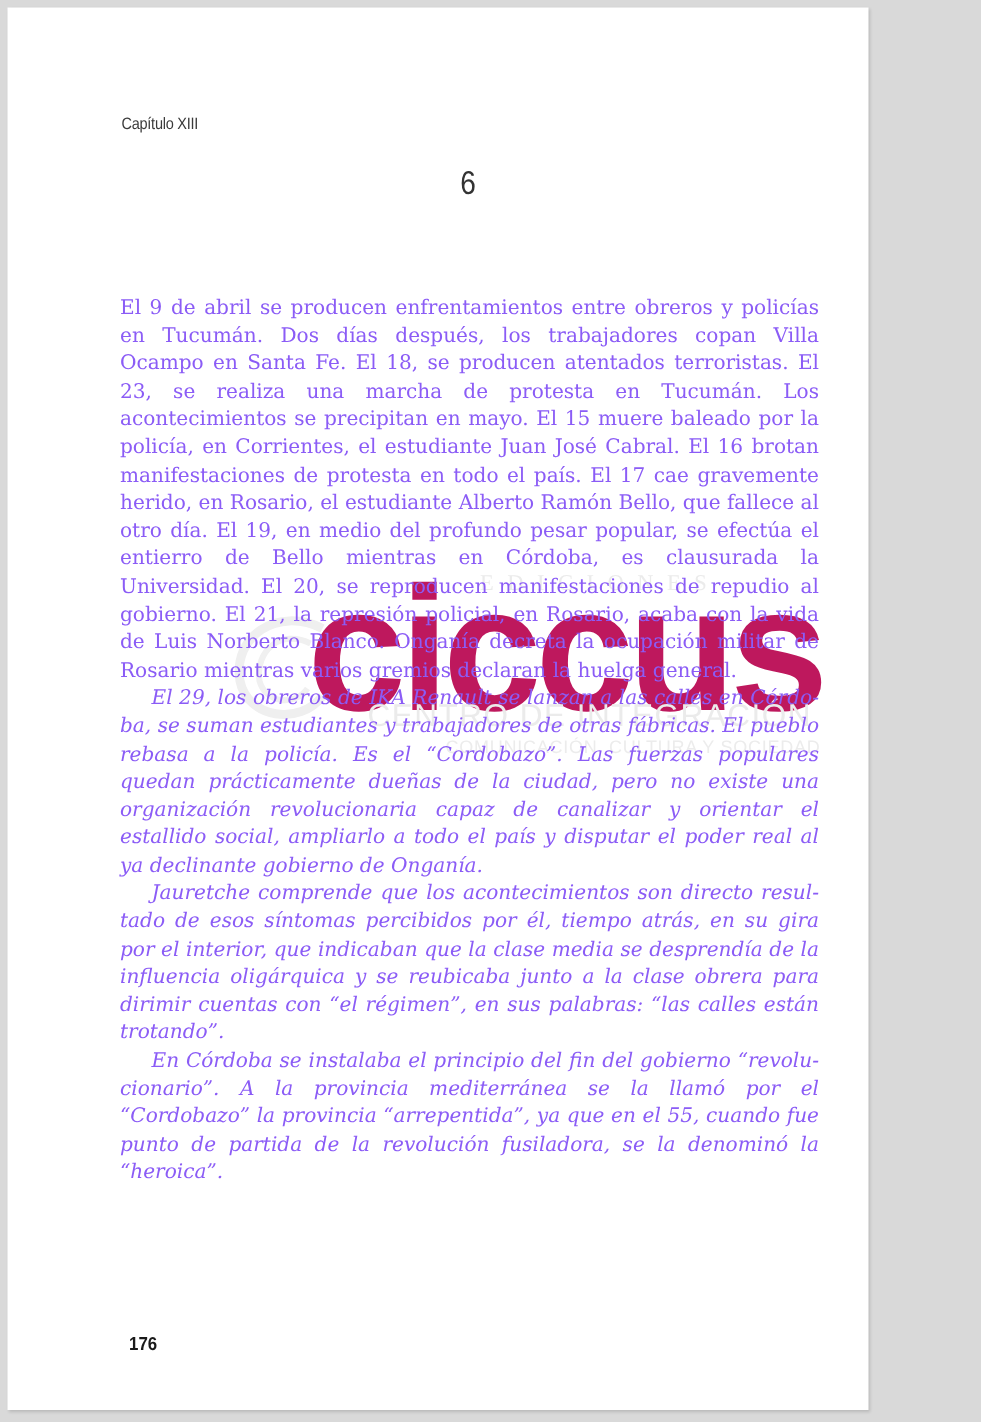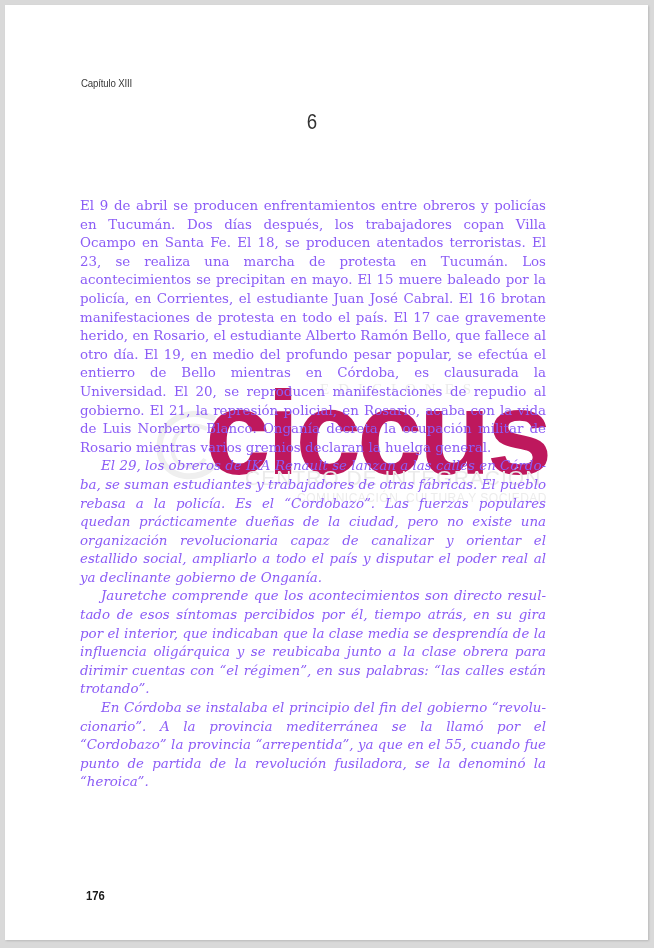--- a/index.html
+++ b/index.html
@@ -10,21 +10,21 @@
       width: 654px;
       height: 948px;
       background: #d9d9d9;
       position: relative;
       overflow: hidden;
     }
     .page {
       position: absolute;
       left: 5px;
       top: 5px;
-      width: 643px;
+      width: 574px;
       height: 935px;
       background: #ffffff;
       box-shadow: 1px 1px 2px rgba(0,0,0,0.15);
       overflow: hidden;
     }
     .running-head {
       position: absolute;
       left: 76px;
       top: 72px;
       font-family: "Liberation Sans", sans-serif;

